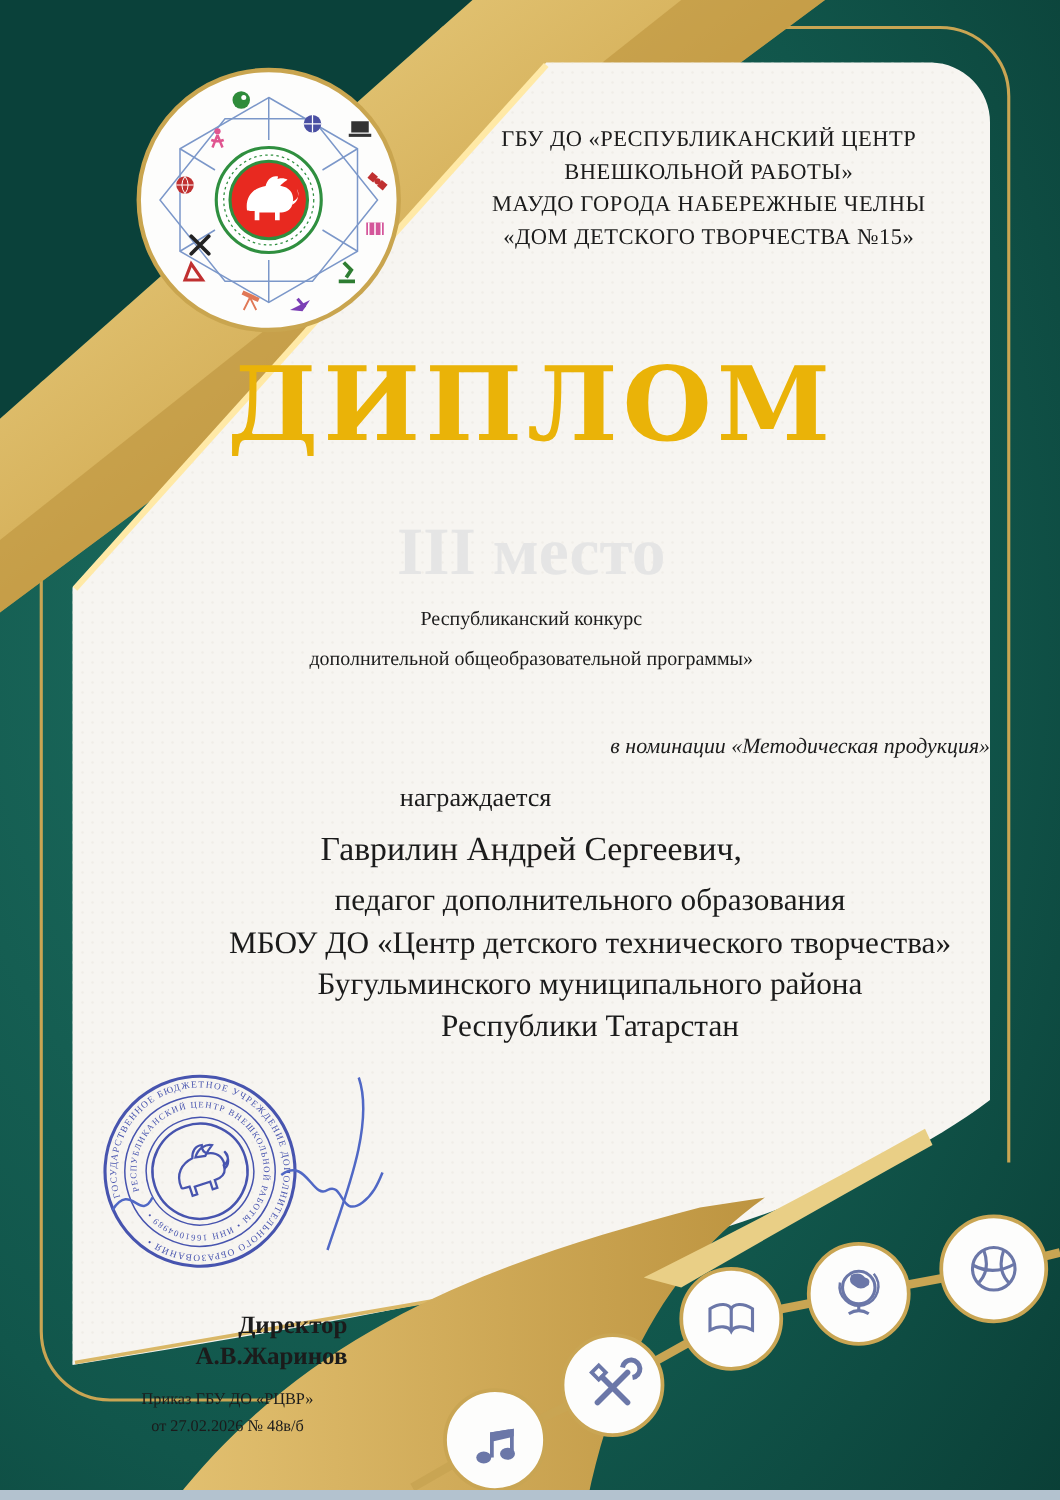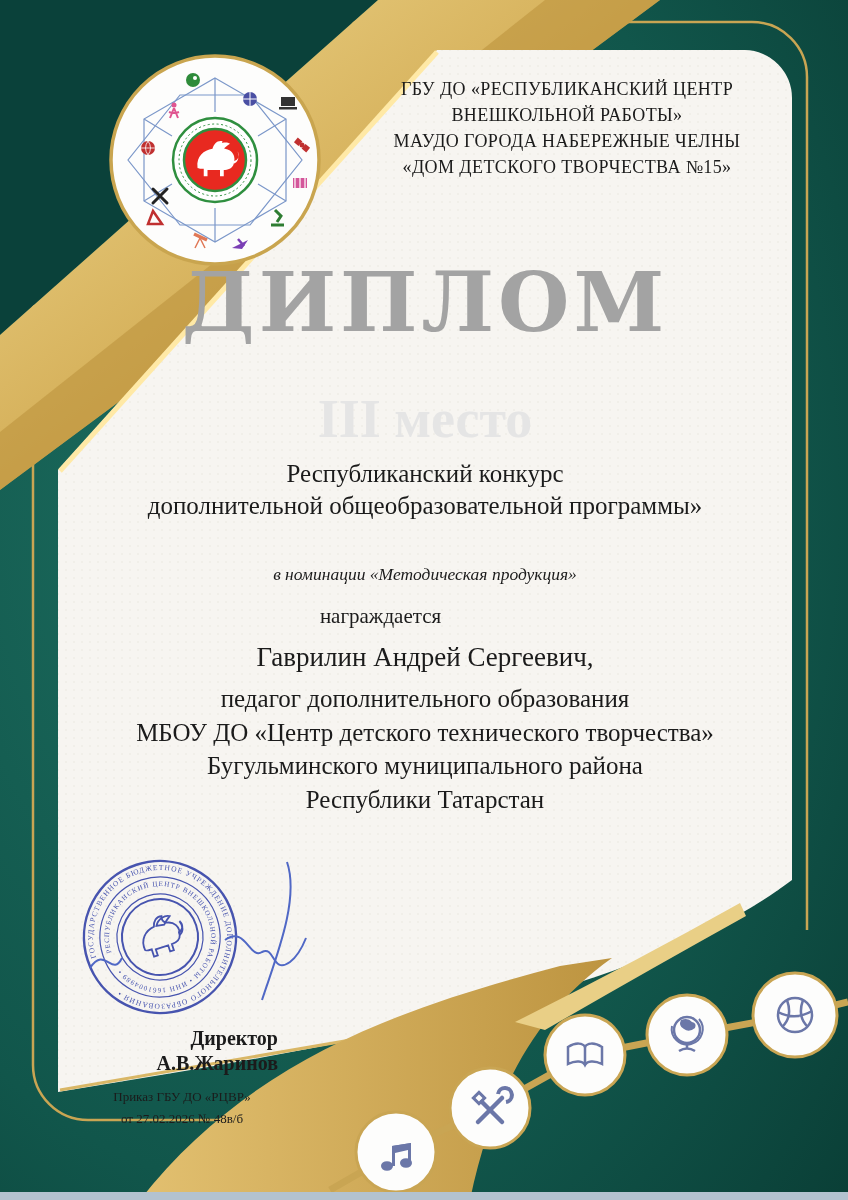--- a/index.html
+++ b/index.html
@@ -1,29 +1,29 @@
 <!DOCTYPE html>
 <html><head>
 <meta charset="utf-8">
 <style>
   html,body{margin:0;padding:0;background:#222;}
   .stage{position:relative;width:848px;height:1200px;overflow:hidden;
          font-family:"Liberation Serif",serif;background:#0d4a41;}
   .bg{position:absolute;left:0;top:0;z-index:0;}
-  .txt{position:absolute;z-index:2;color:#1b1b1b;text-align:center;}
+  .txt{position:absolute;z-index:2;color:#1b1b1b;text-align:center;margin-top:22px;}
   .txt span{display:block;}
   .org{left:392px;top:76px;width:350px;font-size:18px;line-height:26px;letter-spacing:.4px;}
   .title{left:58px;top:254px;width:734px;font-family:"DejaVu Serif",serif;font-weight:bold;
-         font-size:82px;letter-spacing:4px;color:#a3a3a3;}
+         font-size:82px;letter-spacing:4px;color:#eab308;}
   .place{left:58px;top:388px;width:734px;font-weight:bold;font-size:54px;color:#e5e5e5;}
-  .contest{left:58px;top:458px;width:734px;font-size:25px;line-height:32px;}
-  .nomination{left:58px;top:564px;width:734px;font-size:17.5px;font-style:italic;}
+  .contest{left:58px;top:458px;width:734px;font-size:16px;line-height:32px;}
+  .nomination{left:58px;top:564px;width:734px;font-size:17.5px;font-style:italic;text-align:right;}
   .awarded{left:58px;top:604px;width:645px;font-size:21px;}
   .rname{left:58px;top:642px;width:734px;font-size:27px;font-weight:normal;}
-  .rlines{left:58px;top:682px;width:734px;font-size:25px;line-height:33.5px;}
+  .rlines{left:58px;top:682px;width:734px;font-size:25px;line-height:33.5px;padding-left:47px;}
   .director{left:78px;top:1026px;width:200px;font-size:20px;font-weight:bold;line-height:25px;text-align:right;}
   .order{left:62px;top:1086px;width:240px;font-size:13px;line-height:22px;text-align:center;}
 </style>
 </head>
 <body>
 
 <div class="stage">
 
 <svg class="bg" width="848" height="1200" viewBox="0 0 848 1200">
   <defs>

